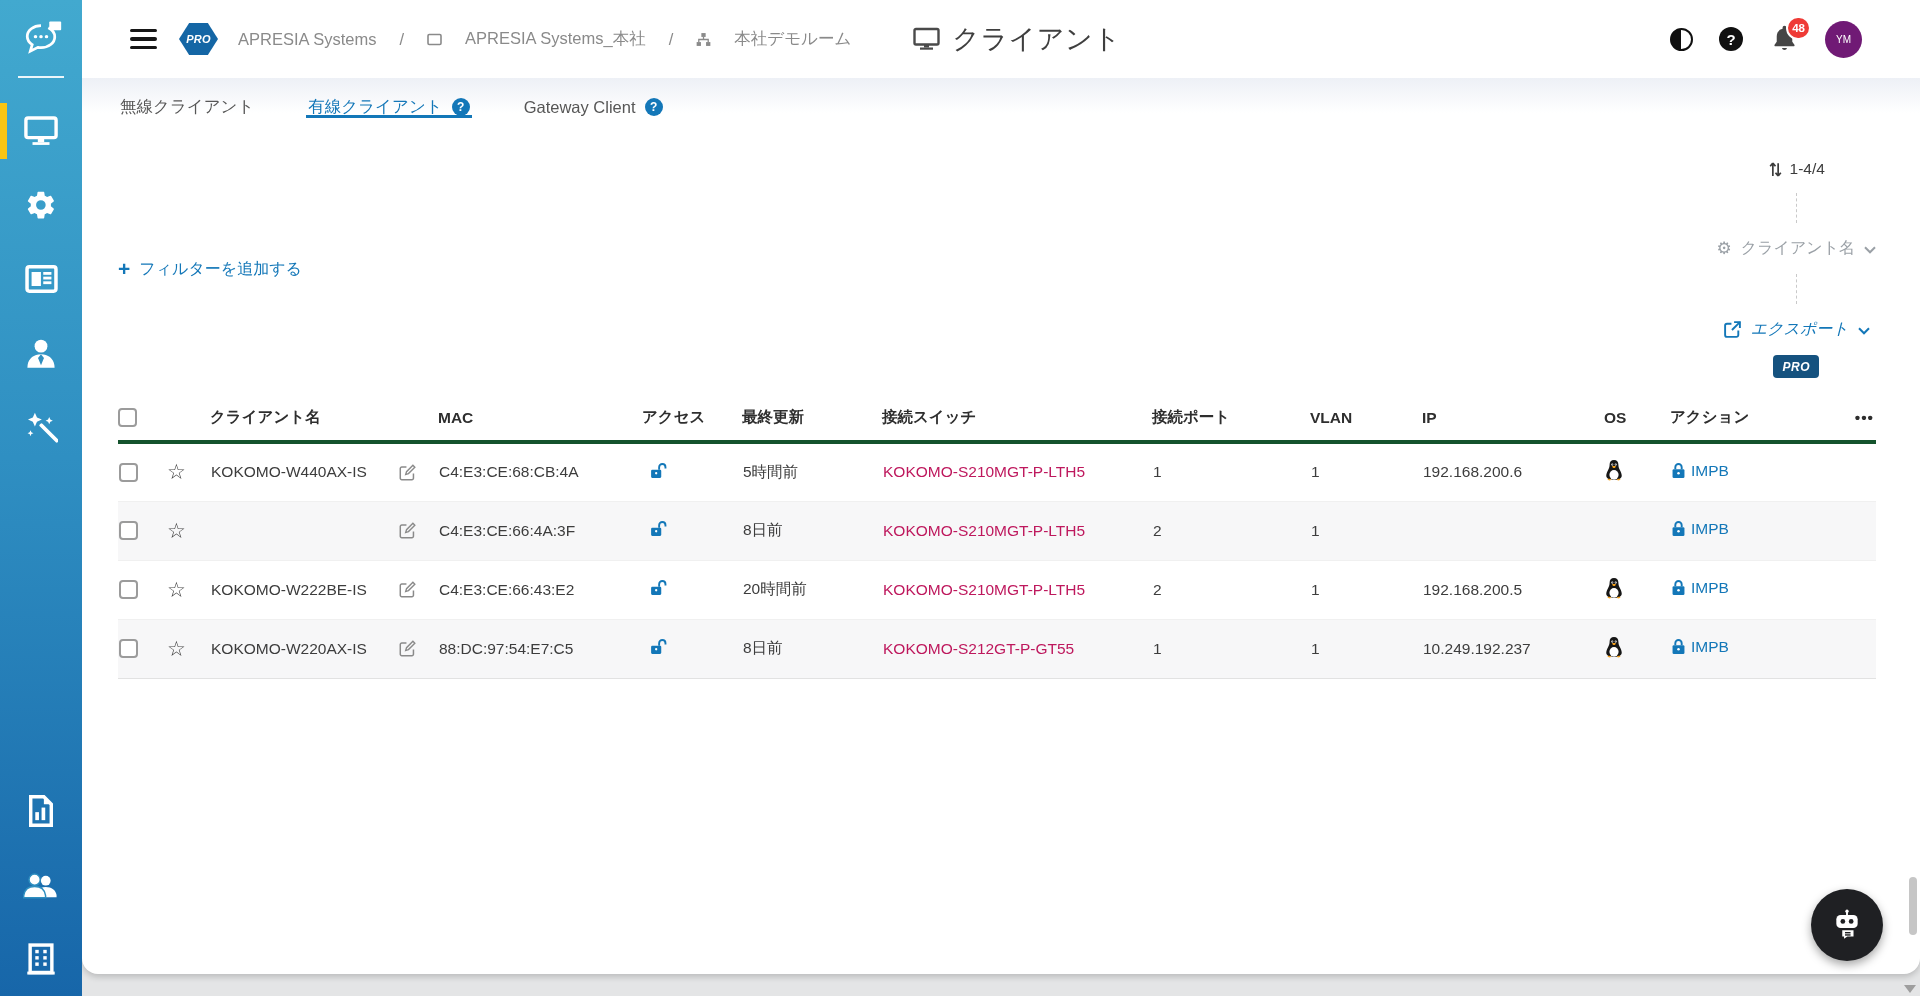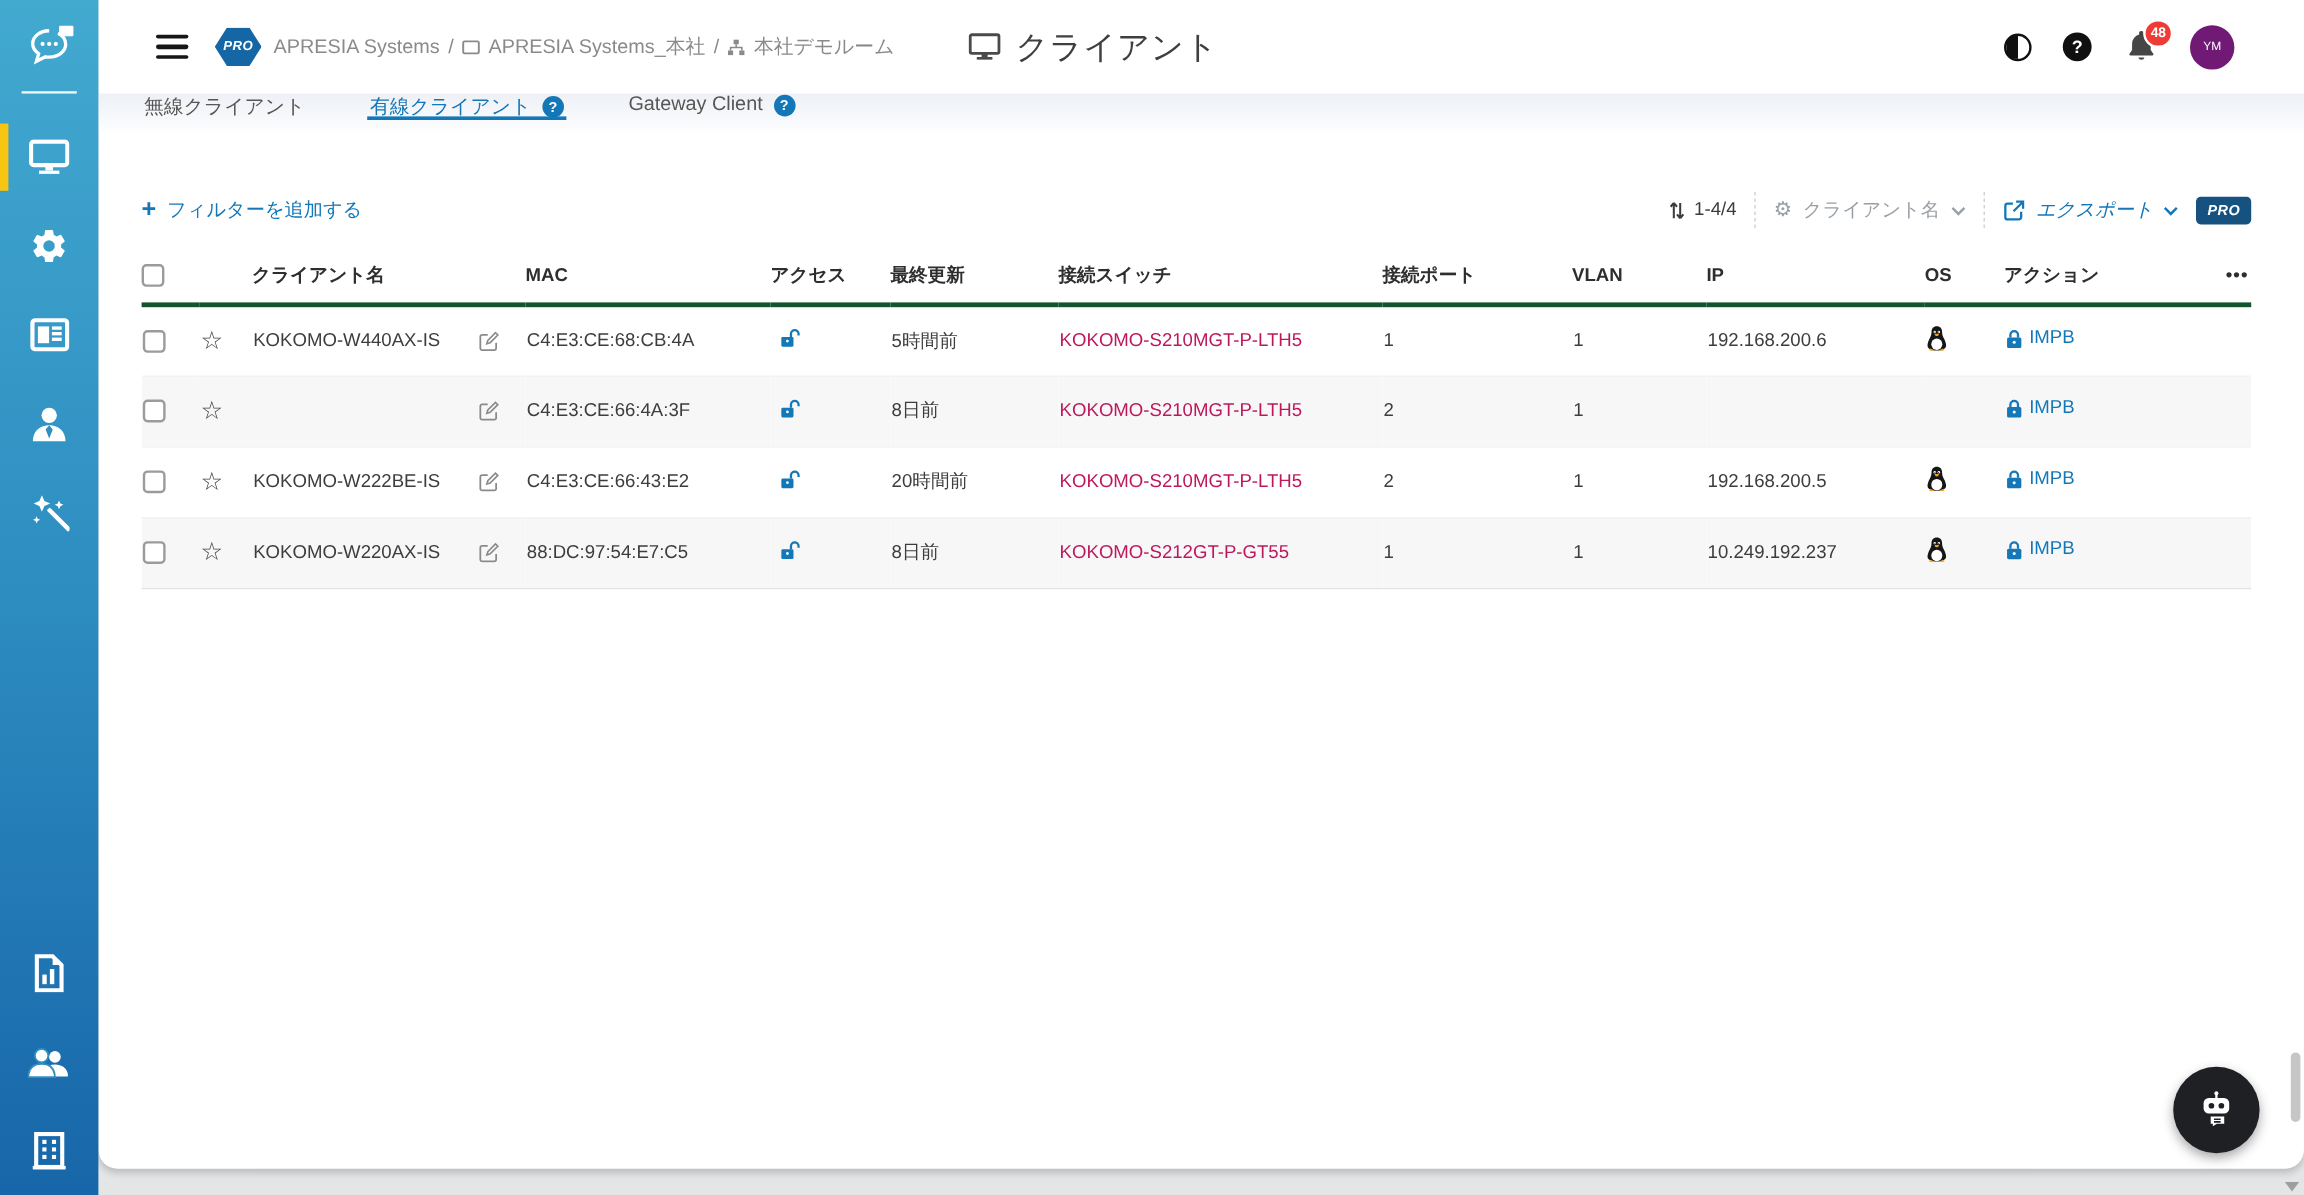--- a/index.html
+++ b/index.html
@@ -35,51 +35,51 @@
   
   .header{ height:78px; display:flex; align-items:center; padding:0 58px 0 48px; background:#fff; }
   .hamburger{ width:27px; height:20px; display:flex; flex-direction:column; justify-content:space-between; cursor:pointer; flex:none; }
   .hamburger i{ height:3.4px; background:#161616; border-radius:2px; display:block; }
   .hexpro{
     margin-left:22px; flex:none; width:39px; height:32px; background:#1466a5; color:#fff;
     clip-path:polygon(26% 0,74% 0,100% 50%,74% 100%,26% 100%,0 50%);
     display:flex; align-items:center; justify-content:center;
     font-size:11px; font-weight:bold; font-style:italic; letter-spacing:.3px;
   }
-  .breadcrumb{ margin-left:10px; display:flex; align-items:center; gap:7px; color:#8a8a8a; font-size:16.5px; white-space:nowrap; }
+  .breadcrumb{ margin-left:20px; display:flex; align-items:center; gap:23px; color:#8a8a8a; font-size:16.5px; white-space:nowrap; }
   .breadcrumb .crumb{ cursor:pointer; }
   .bc-sep{ color:#8a8a8a; }
   .title-group{ display:flex; align-items:center; gap:12px; margin-left:62px; color:#3f3f3f; }
   .page-title{ font-size:27px; letter-spacing:.5px; }
   .header-right{ margin-left:auto; display:flex; align-items:center; gap:26px; }
   .contrast{ width:23px; height:23px; border-radius:50%; border:2.5px solid #101010; background:linear-gradient(90deg,#101010 50%,#fff 50%); cursor:pointer; }
   .helpbk{ width:24px; height:24px; border-radius:50%; background:#101010; color:#fff; font-weight:bold; font-size:15px; display:flex; align-items:center; justify-content:center; cursor:pointer; }
   .bellwrap{ position:relative; cursor:pointer; width:30px; height:30px; display:flex; align-items:flex-start; justify-content:center; }
   .bell-badge{
     position:absolute; top:-8px; right:-12px; min-width:24px; height:24px; padding:0 4px;
     background:#ef3b36; border:2.5px solid #fff; border-radius:13px; color:#fff;
     font-size:11.5px; font-weight:bold; display:flex; align-items:center; justify-content:center;
   }
   .avatar{ width:37px; height:37px; border-radius:50%; background:#701a75; color:#fff; font-size:10px; font-weight:normal; display:flex; align-items:center; justify-content:center; cursor:pointer; }
 
   
   .tabsbar{
-    height:58px; padding:0 52px 0 36px; display:flex; gap:50px; align-items:flex-start;
+    height:58px; padding:0 52px 0 36px; display:flex; gap:50px; align-items:center;
     background:linear-gradient(180deg,#edf0f6 0%,#ffffff 60%);
   }
   .tab{ display:flex; align-items:center; gap:9px; font-size:16.5px; color:#565656; cursor:pointer; position:relative; padding:0 2px; }
   .tab.active{ color:#1377b8; }
   .tab.active::after{ content:''; position:absolute; left:0; right:0; bottom:0; height:3.5px; background:#1377b8; }
   .help-dot{ width:18px; height:18px; border-radius:50%; background:#1377b8; color:#fff; font-size:12px; font-weight:bold; display:flex; align-items:center; justify-content:center; }
 
   
   .toolbar{ display:flex; align-items:center; padding:24px 44px 16px 36px; }
   .add-filter{ display:flex; align-items:center; gap:9px; color:#1377b8; font-size:16px; cursor:pointer; }
   .plus{ font-size:21px; font-weight:bold; line-height:16px; }
-  .toolbar-right{ margin-left:auto; display:flex; align-items:center; gap:15px; }
+  .toolbar-right{ margin-left:auto; display:flex; align-items:center; gap:15px;flex-direction:column; }
   .range{ display:flex; align-items:center; gap:7px; color:#3c3c3c; font-size:15.5px; cursor:pointer; }
   .vdiv{ width:0; height:30px; border-left:1px dashed #c9c9c9; }
   .access-ctl{ display:flex; align-items:center; gap:9px; color:#9aa0a6; font-size:16px; cursor:default; }
   .gear-sm{ font-size:17px; color:#9aa0a6; }
   .export-btn{ display:flex; align-items:center; gap:9px; color:#1377b8; font-size:16px; cursor:pointer;font-style:italic; }
   .chev{ display:inline-flex; margin-top:2px; }
   .pro-badge{ background:#15527f; color:#fff; font-size:12px; font-weight:bold; font-style:italic; letter-spacing:.5px; padding:4.5px 9px; border-radius:4px; }
 
   
   table{ width:1758px; margin-left:36px; border-collapse:collapse; table-layout:fixed; }

